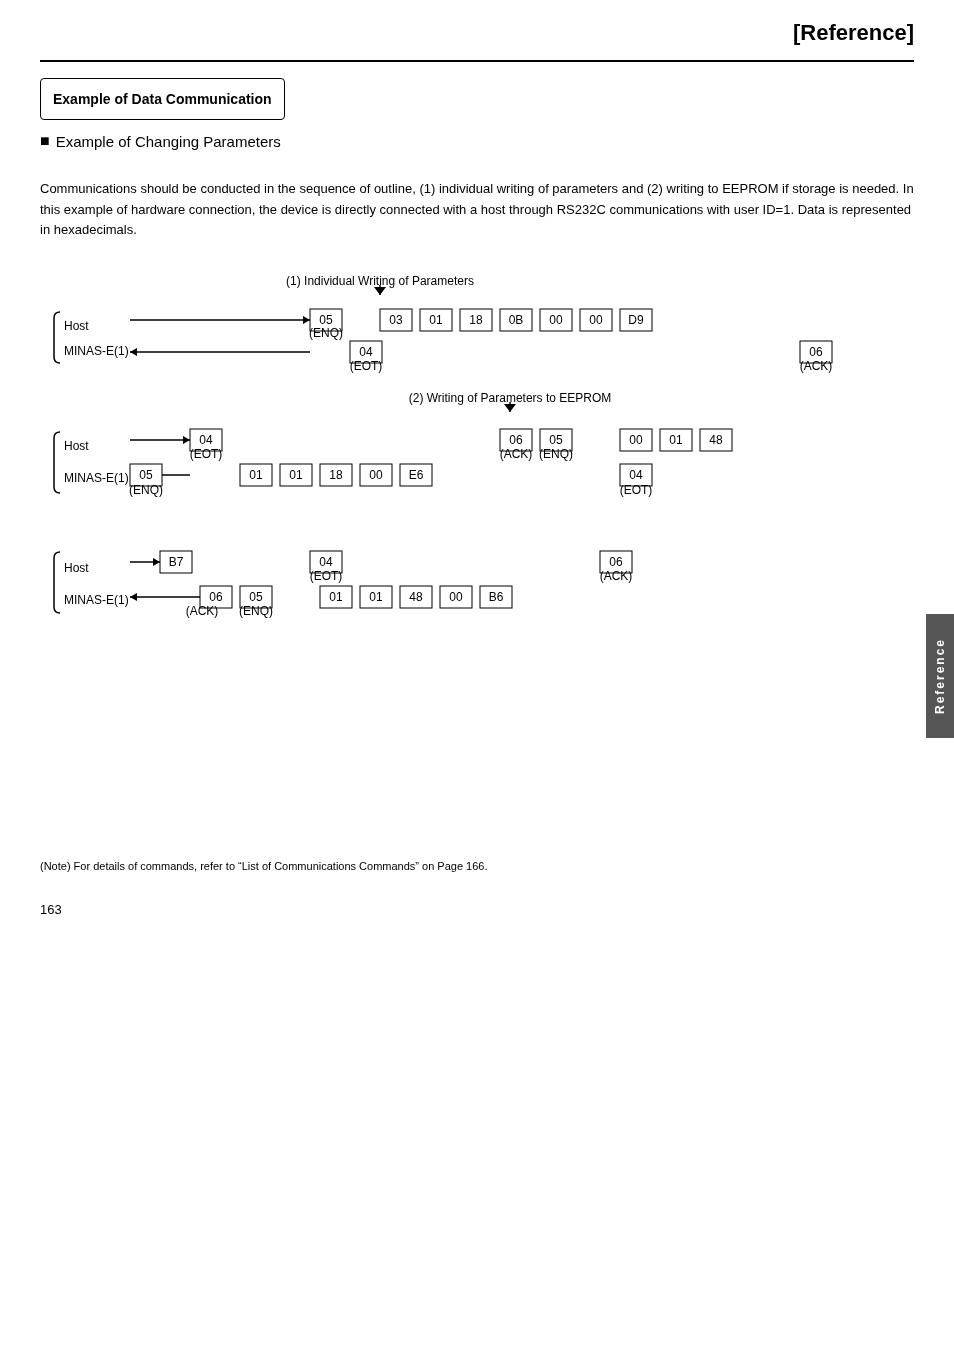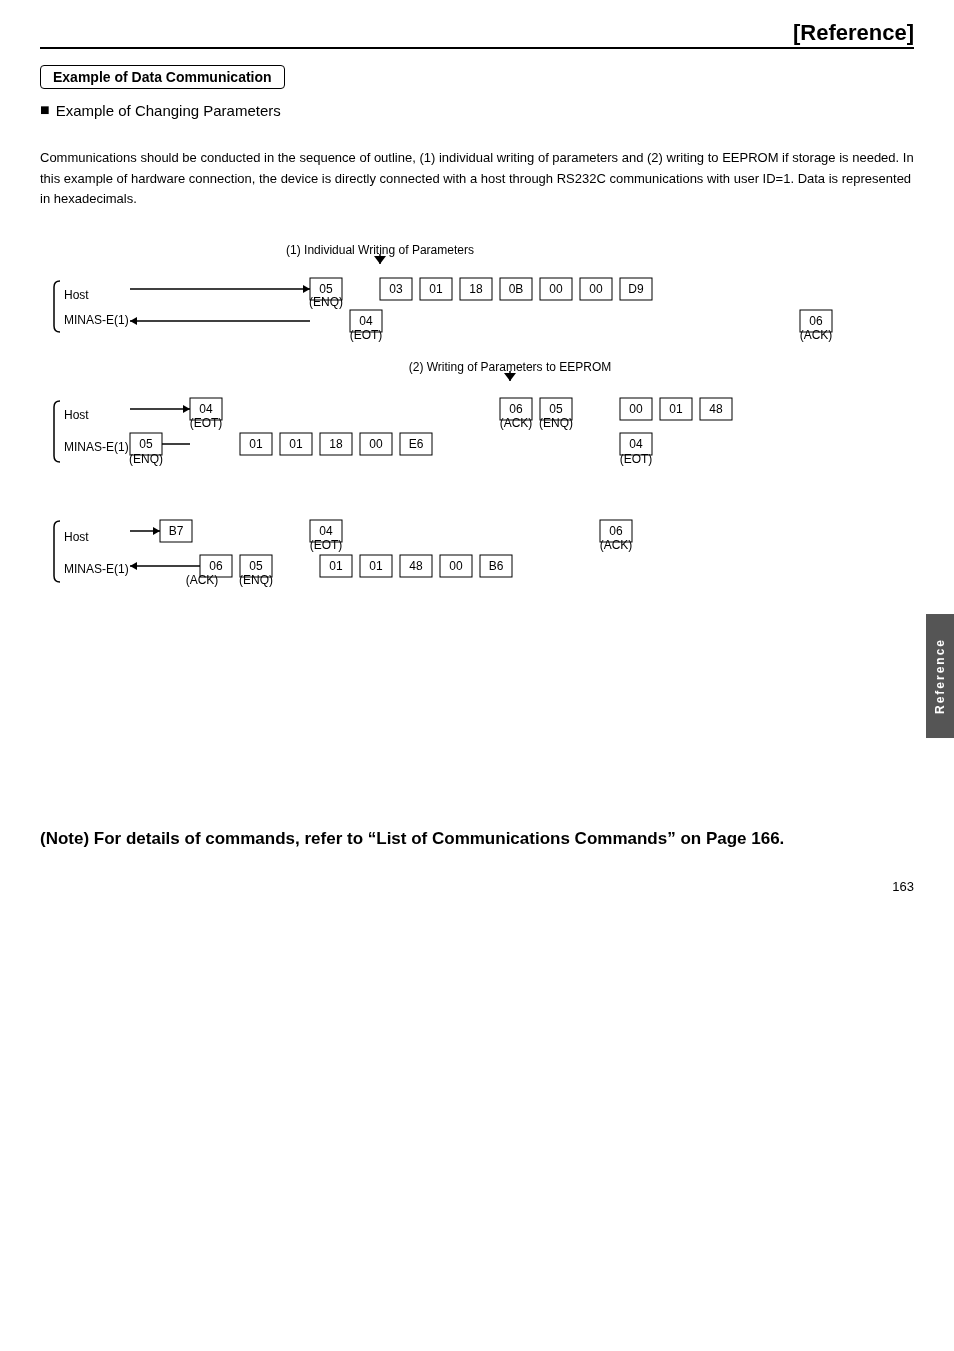--- a/index.html
+++ b/index.html
@@ -17,30 +17,30 @@
       padding: 20px 40px 60px 40px;
       position: relative;
     }
 
     
     .header-reference {
       text-align: right;
       font-size: 22px;
       font-weight: bold;
       border-bottom: 2px solid #000;
-      padding-bottom: 1px;
+      padding-bottom: 14px;
       margin-bottom: 16px;
     }
 
     
     .section-box {
       display: inline-block;
       border: 1px solid #000;
       border-radius: 4px;
-      padding: 3px 12px;
+      padding: 12px 12px;
       font-size: 14px;
       font-weight: bold;
       margin-bottom: 12px;
     }
 
     
     .sub-heading {
       font-size: 15px;
       font-weight: normal;
       margin-bottom: 8px;
@@ -54,30 +54,29 @@
     }
 
     .body-text {
       font-size: 13px;
       line-height: 1.6;
       margin-bottom: 16px;
     }
 
     
     .page-number {
-      text-align: right;
+      text-align: left;
       margin-top: 30px;
       font-size: 13px;
     }
 
     
     .note-text {
-      font-size: 17px;
+      font-size: 11px;
       margin-top: 20px;
-      font-weight: bold;
     }
 
     
     .comm-diagram {
       position: relative;
       width: 820px;
       margin: 0 0 20px 0;
     }
 
     

